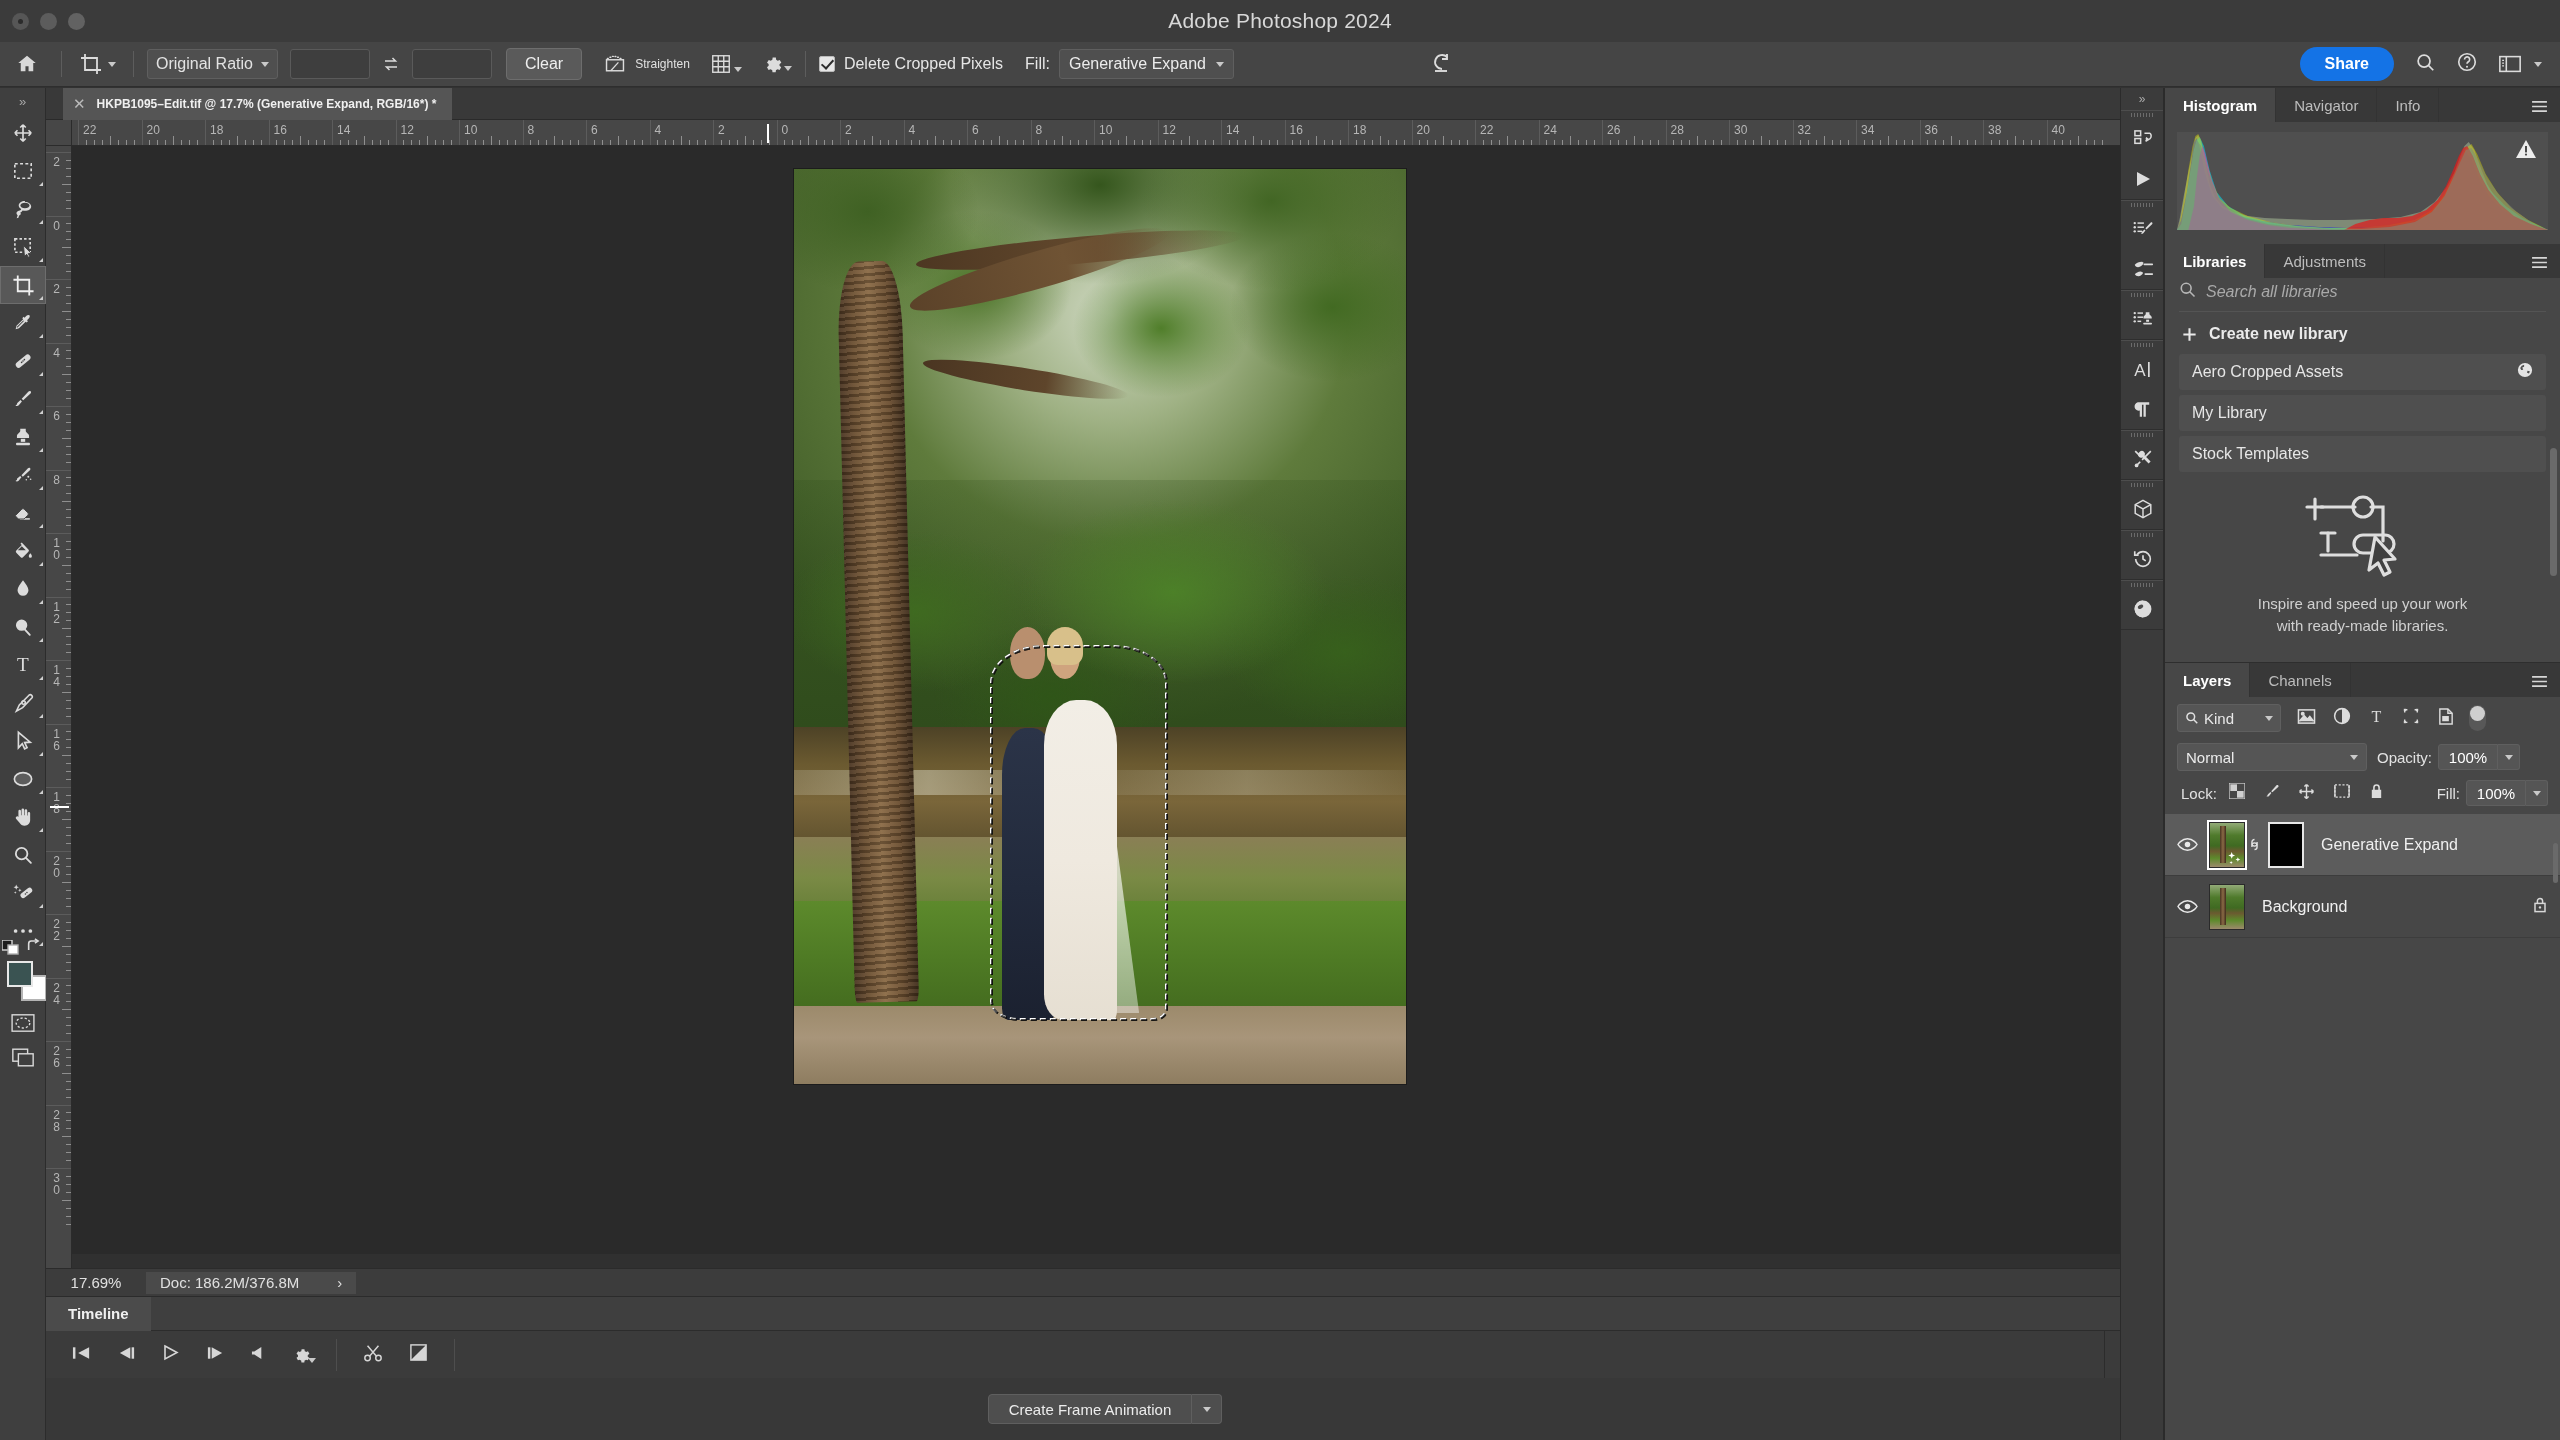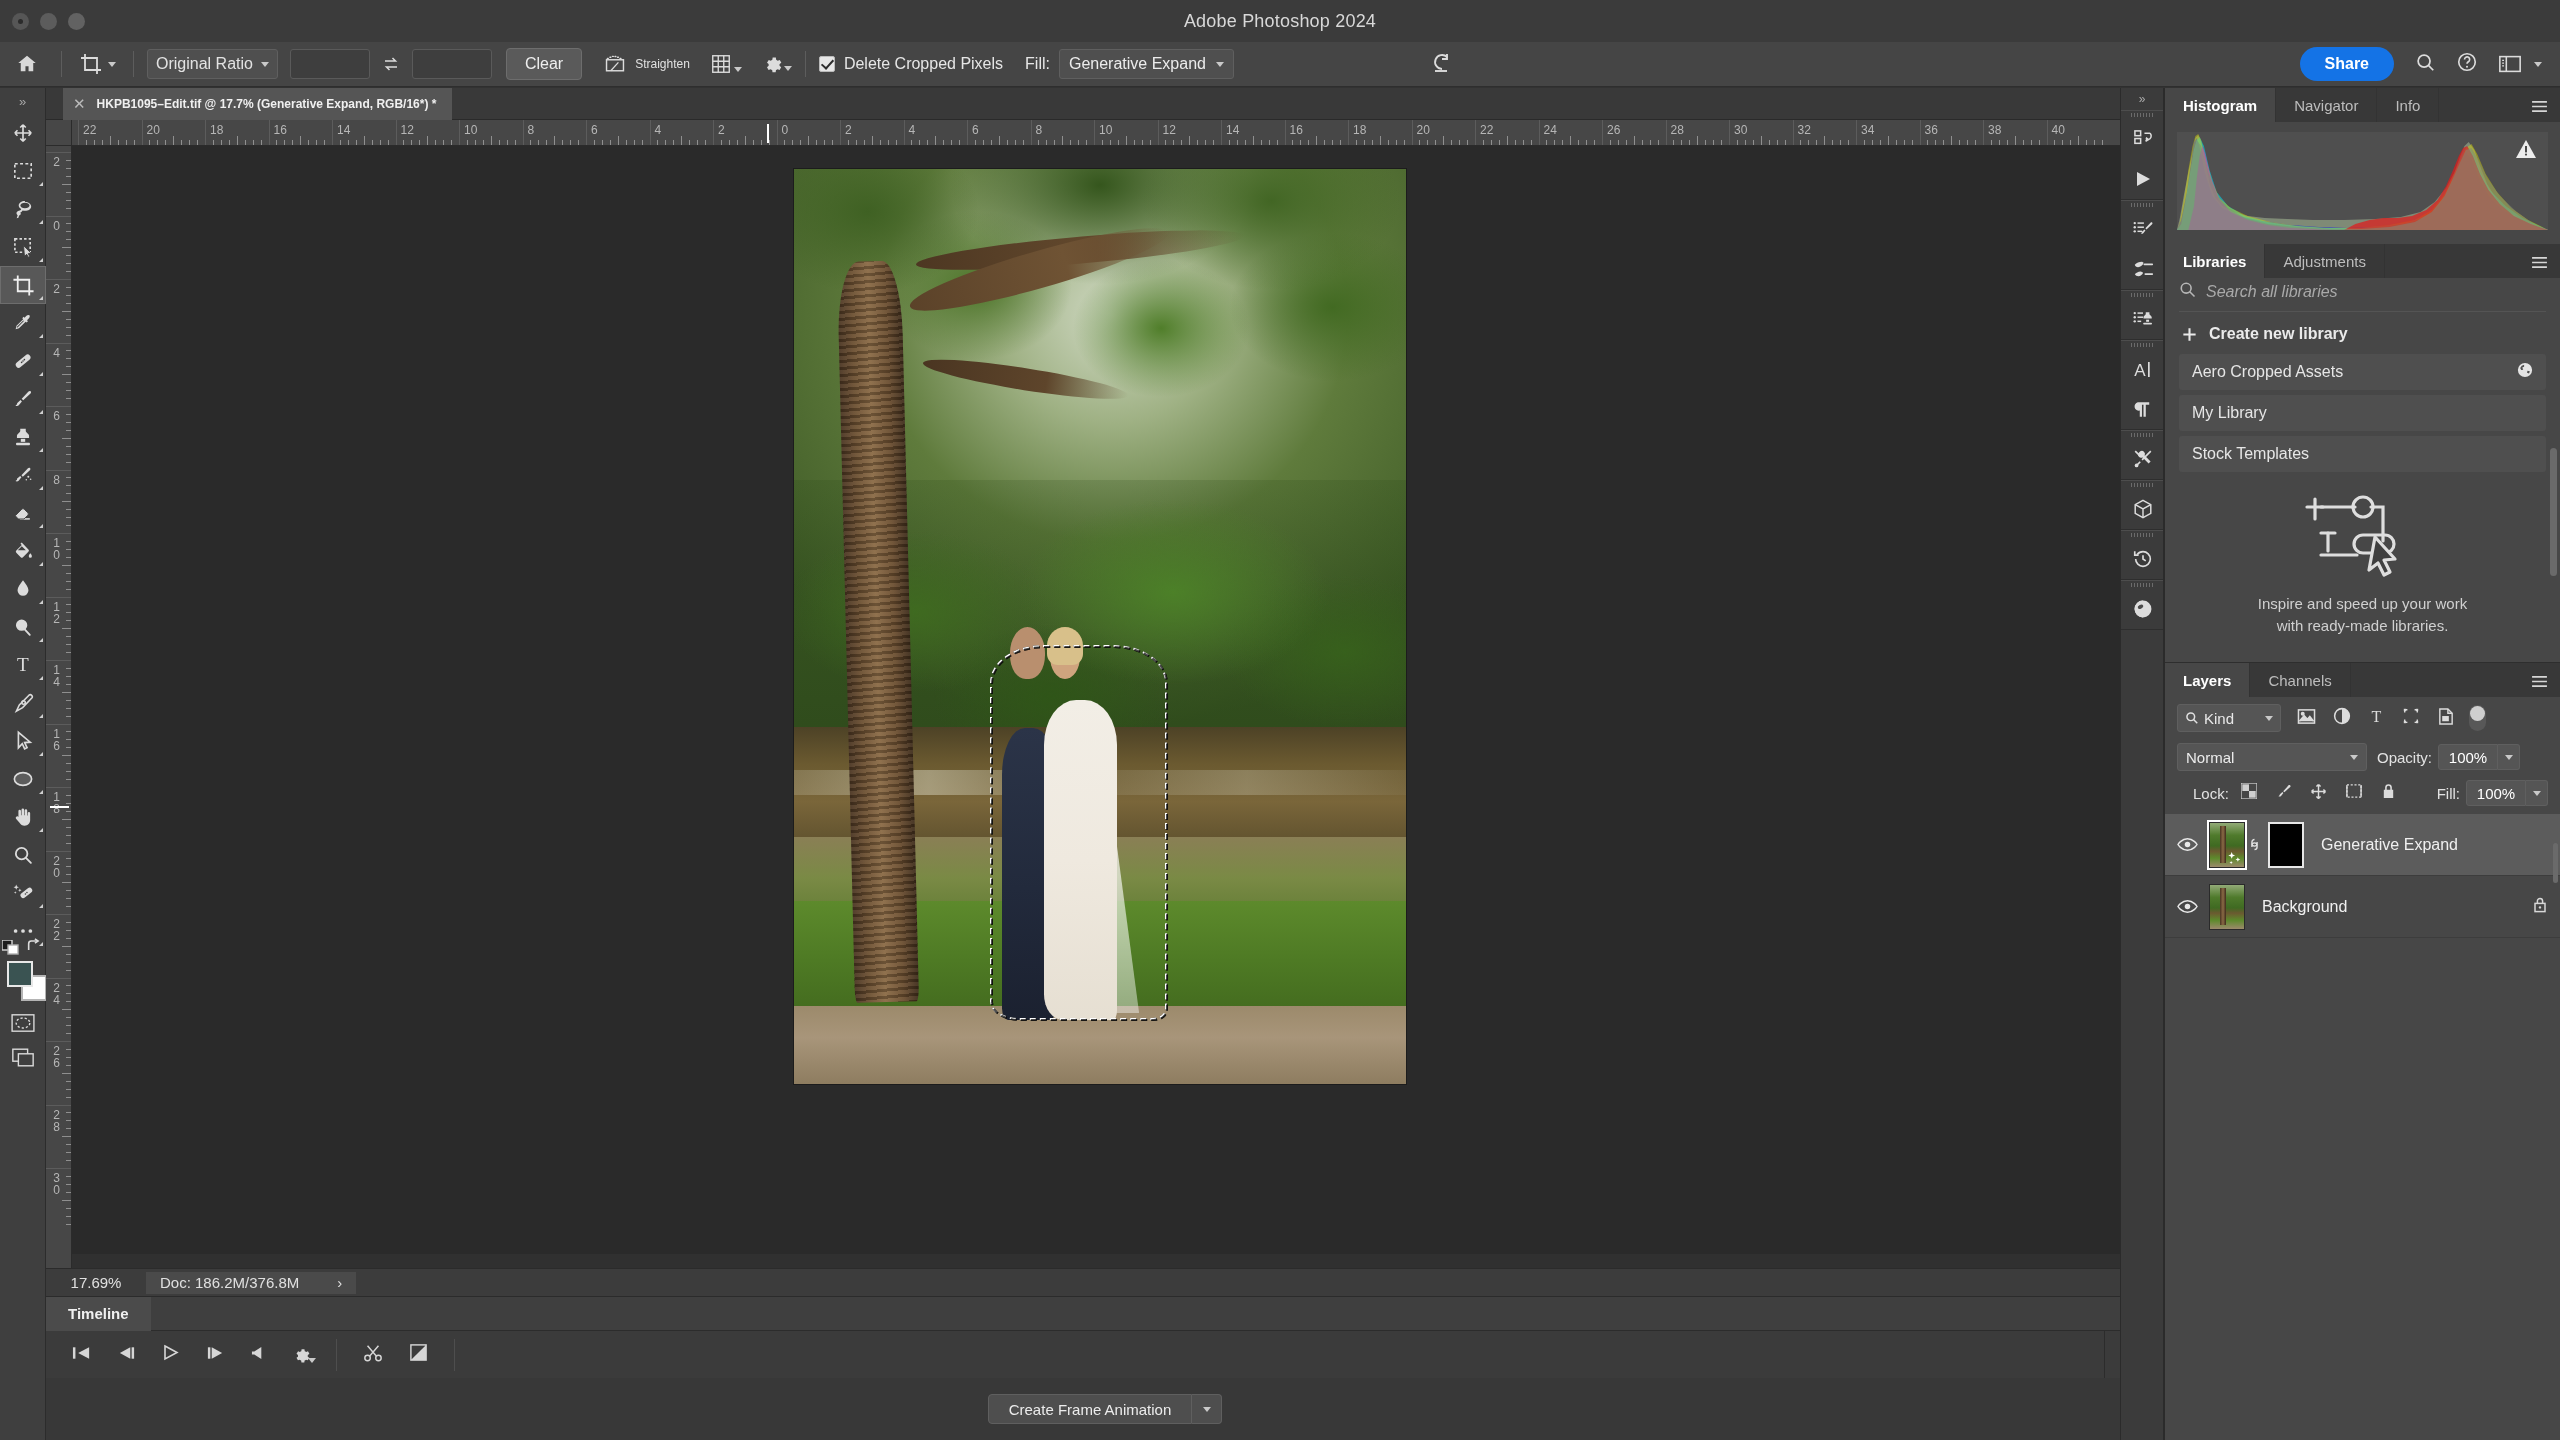--- a/index.html
+++ b/index.html
@@ -9,21 +9,21 @@
     background:#323232; color:#d4d4d4;
     -webkit-font-smoothing:antialiased;
   }
   .app { position:relative; width:2560px; height:1440px; }
 
   
   .titlebar {
     position:absolute; left:0; top:0; width:2560px; height:42px;
     background:#3b3b3b; display:flex; align-items:center; justify-content:center;
   }
-  .titlebar .title { font-size:18px; color:#d8d8d8; letter-spacing:.2px; }
+  .titlebar .title { font-size:21px; color:#d8d8d8; letter-spacing:.2px; }
   .traffic { position:absolute; left:12px; top:0; height:42px; display:flex; align-items:center; gap:11px; }
   .dot { width:17px; height:17px; border-radius:50%; background:#555; }
   .dot.d1 { background:#565656; position:relative; }
   .dot.d1::after{content:"";position:absolute;left:6px;top:6px;width:5px;height:5px;border-radius:50%;background:#2b2b2b;}
   .dot.d2 { background:#5c5c5c; }
   .dot.d3 { background:#626262; }
 
   
   .optionsbar {
     position:absolute; left:0; top:42px; width:2560px; height:45px;
@@ -280,21 +280,21 @@
   .toggle-pill { width:17px;height:26px;border-radius:9px;background:#585858;position:relative; margin-left:14px;}
   .toggle-pill::after{content:"";position:absolute;left:1px;top:1px;width:15px;height:15px;border-radius:50%;background:#cfcfcf;}
   .blendrow { display:flex; align-items:center; gap:0; padding:4px 12px 6px 12px; }
   .blend-sel { width:190px; height:28px; background:#555; border:1px solid #5f5f5f; border-radius:3px;
     display:flex;align-items:center;justify-content:space-between;padding:0 8px; font-size:15px; color:#ececec; }
   .opac-label { margin-left:10px; font-size:15px; color:#e2e2e2; }
   .opac-val { margin-left:6px; width:60px; height:26px; background:#555; border:1px solid #5f5f5f;
     border-radius:3px 0 0 3px; display:flex;align-items:center;justify-content:center; font-size:15px; color:#fff; }
   .opac-chev { width:22px;height:26px;background:#555;border:1px solid #5f5f5f;border-left:none;border-radius:0 3px 3px 0;
     display:flex;align-items:center;justify-content:center; }
-  .lockrow { display:flex; align-items:center; padding:3px 12px 8px 28px; }
+  .lockrow { display:flex; align-items:center; padding:3px 12px 8px 16px; }
   .lock-label { font-size:15px; color:#e2e2e2; margin-right:12px; }
   .lock-icons { display:flex; align-items:center; gap:18px; color:#dcdcdc; }
   .fill-lab2 { margin-left:auto; font-size:15px; color:#e2e2e2; margin-right:6px; }
 
   .layer-row { height:62px; display:flex; align-items:center; gap:0; padding:0 12px 0 0;
     border-bottom:1px solid #3d3d3d; }
   .layer-row.sel { background:#5c5c5c; }
   .eye { width:44px; display:flex; align-items:center; justify-content:center; color:#e0e0e0; }
   .lthumb { width:36px; height:46px; object-fit:cover; border:1px solid #2a2a2a; position:relative; overflow:hidden; }
   .lthumb .mini-photo { position:absolute; inset:0;

